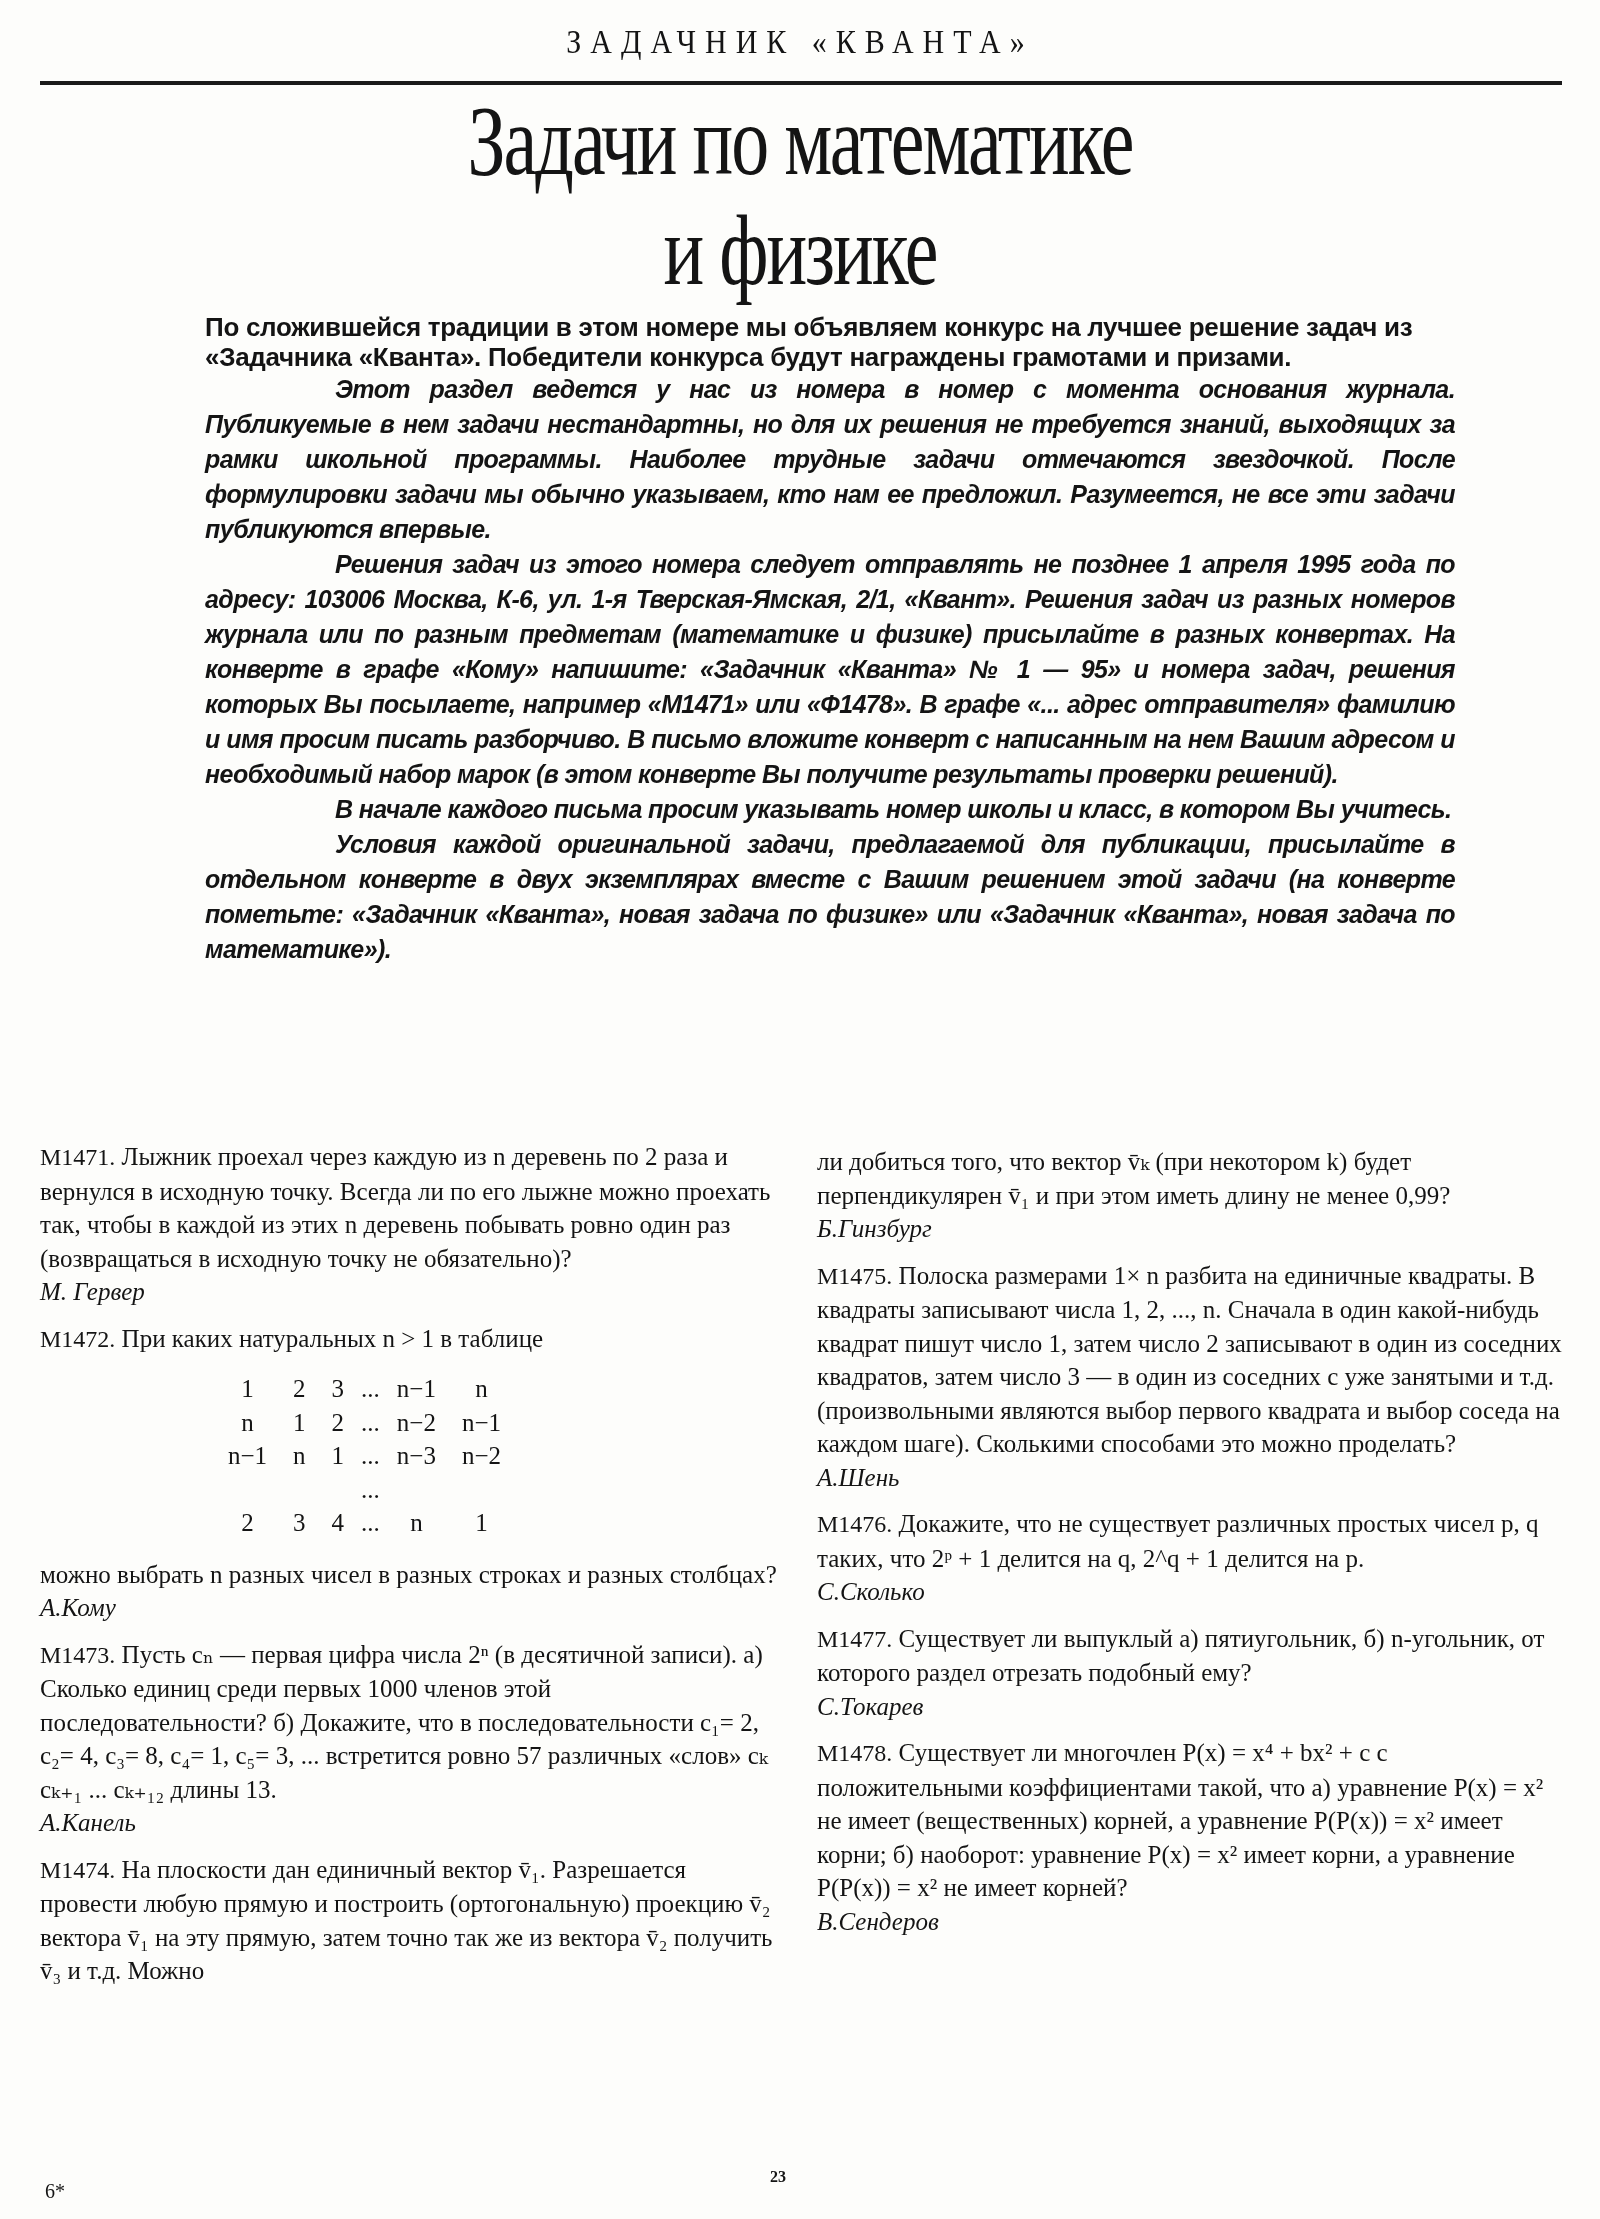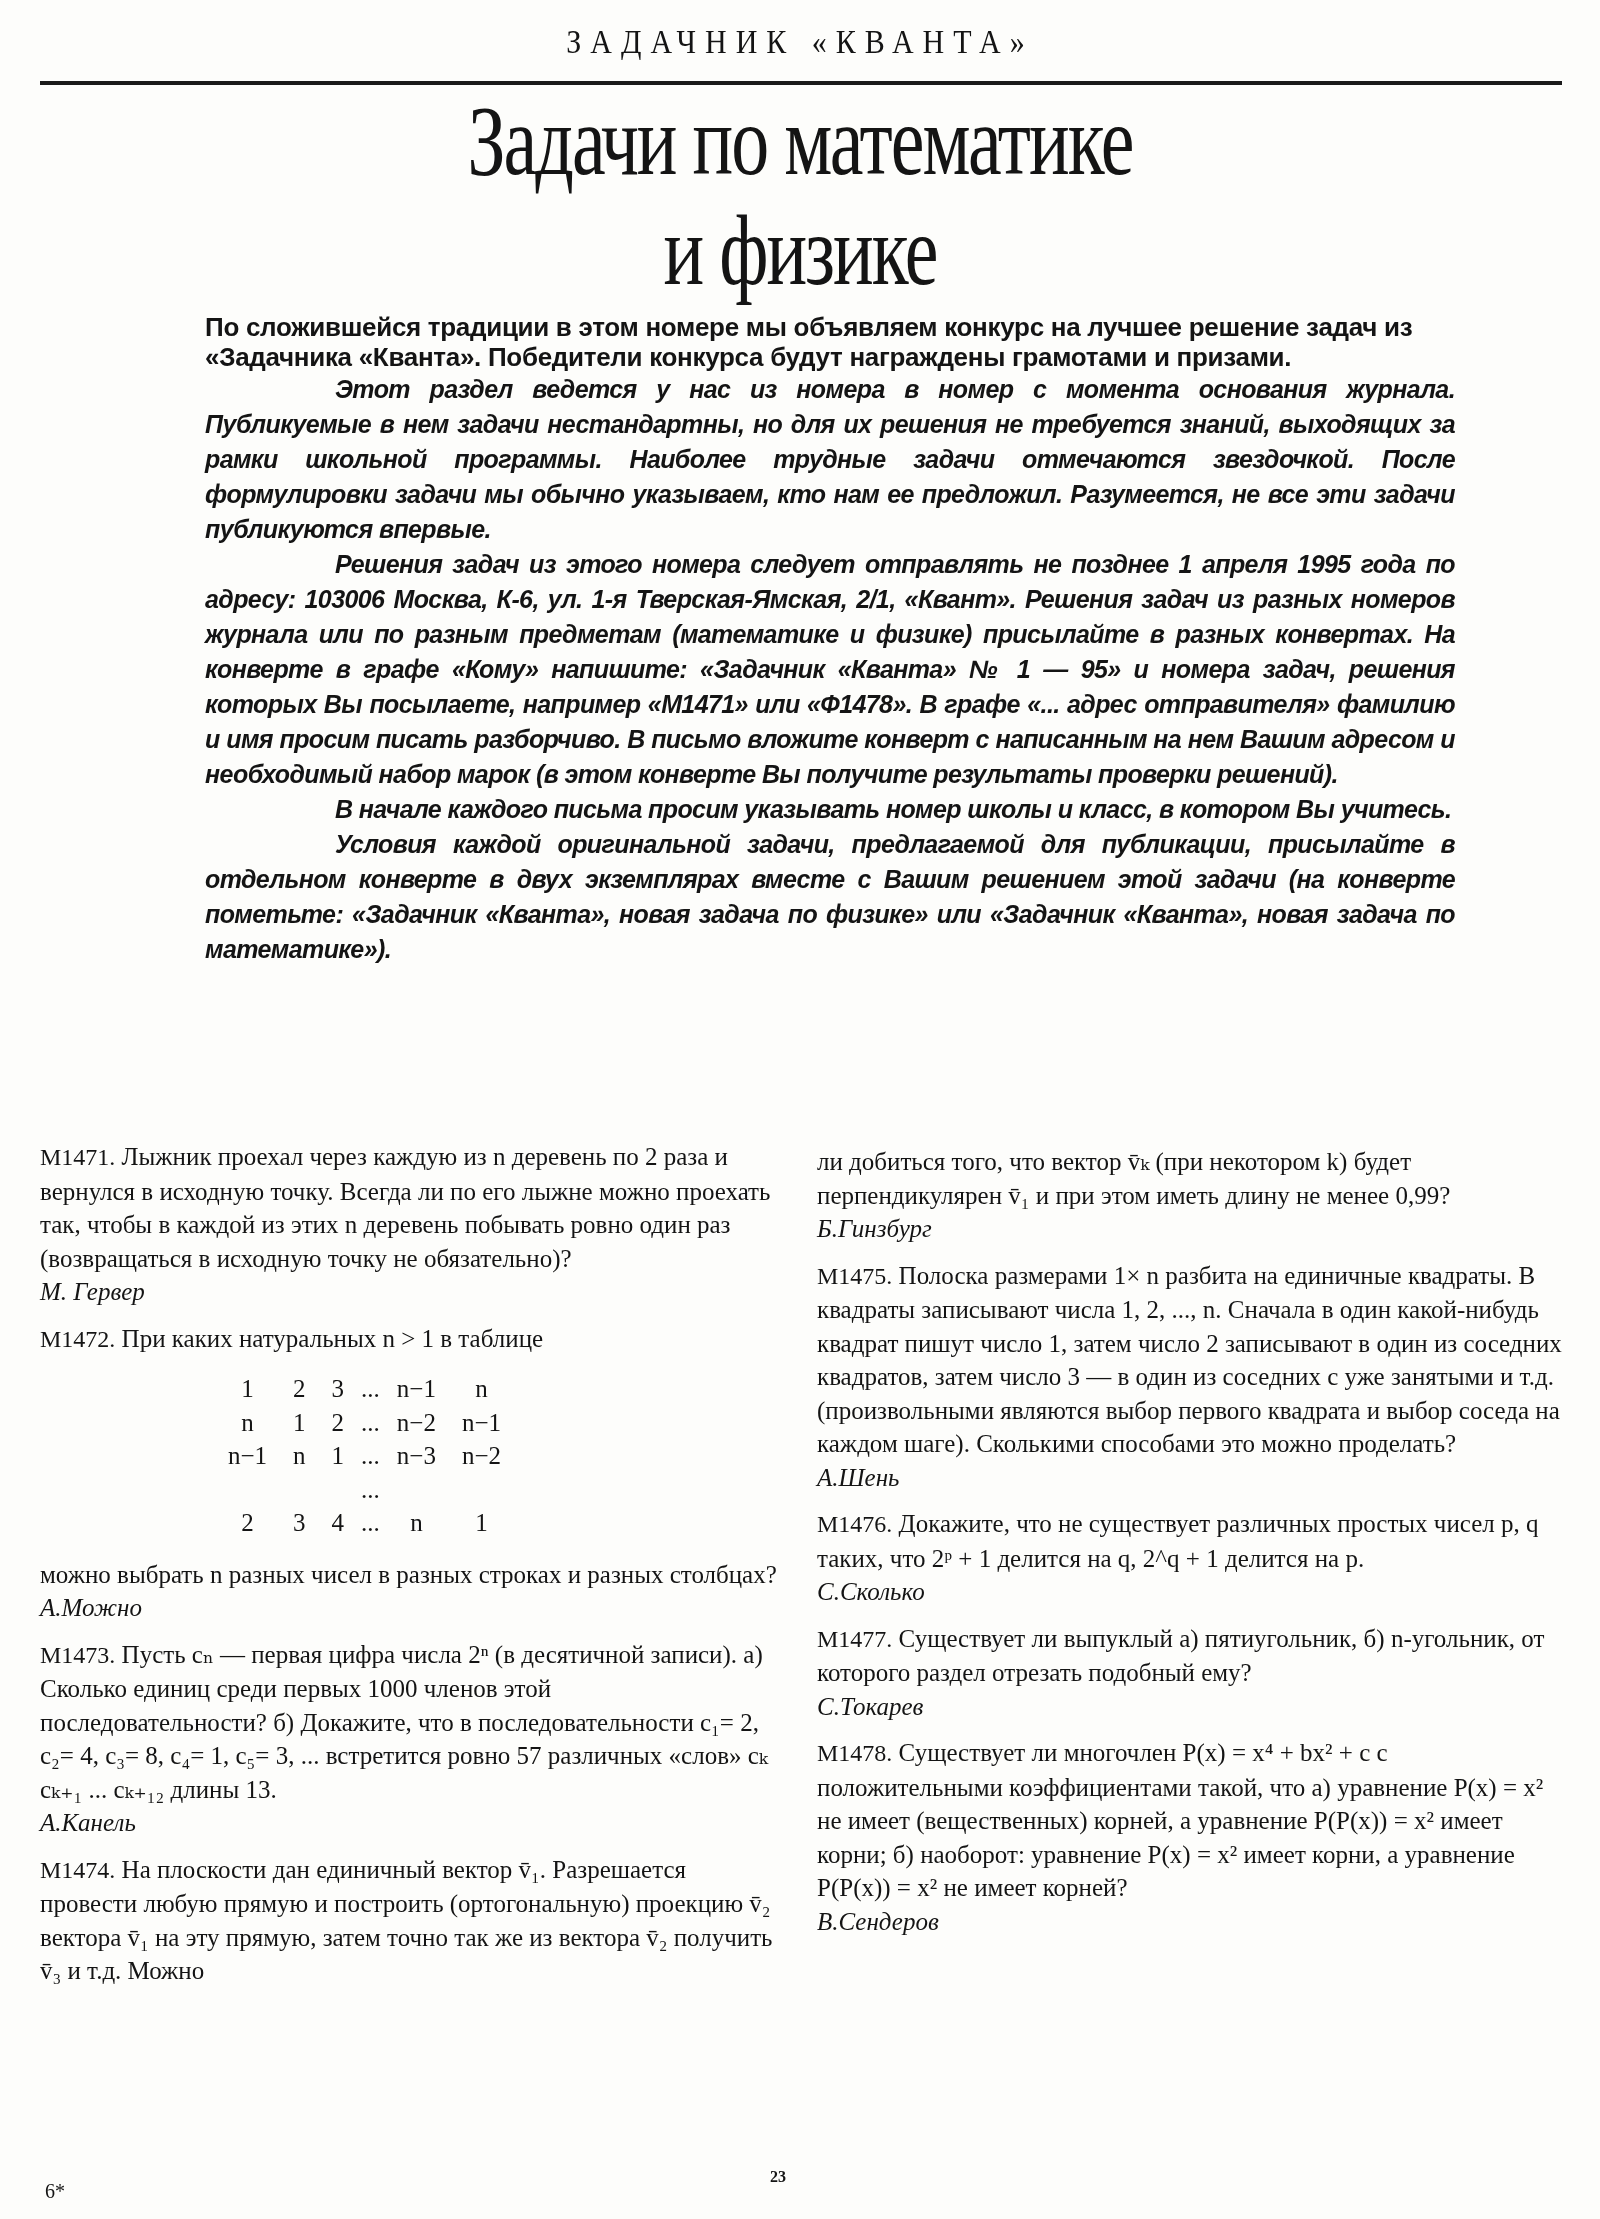--- a/index.html
+++ b/index.html
@@ -112,21 +112,21 @@
         <td>2</td>
         <td>3</td>
         <td>4</td>
         <td class="dots">...</td>
         <td>n</td>
         <td>1</td>
       </tr>
     </tbody>
       </table>
     <p>можно выбрать n разных чисел в разных строках и разных столбцах?</p>
-    <span class="author">А.Можно</span>
+    <span class="author">А.Кому</span>
   </div>
 
   <div class="problem">
     <p><span class="pid">М1473.</span>
        <span>Пусть cₙ — первая цифра числа 2ⁿ (в десятичной записи). а) Сколько единиц среди первых 1000 членов этой последовательности? б) Докажите, что в последовательности c₁= 2, c₂= 4, c₃= 8, c₄= 1, c₅= 3, ... встретится ровно 57 различных «слов» cₖ cₖ₊₁ ... cₖ₊₁₂ длины 13.</span></p>
     <span class="author">А.Канель</span>
   </div>
 
   <div class="problem">
     <p><span class="pid">М1474.</span>

